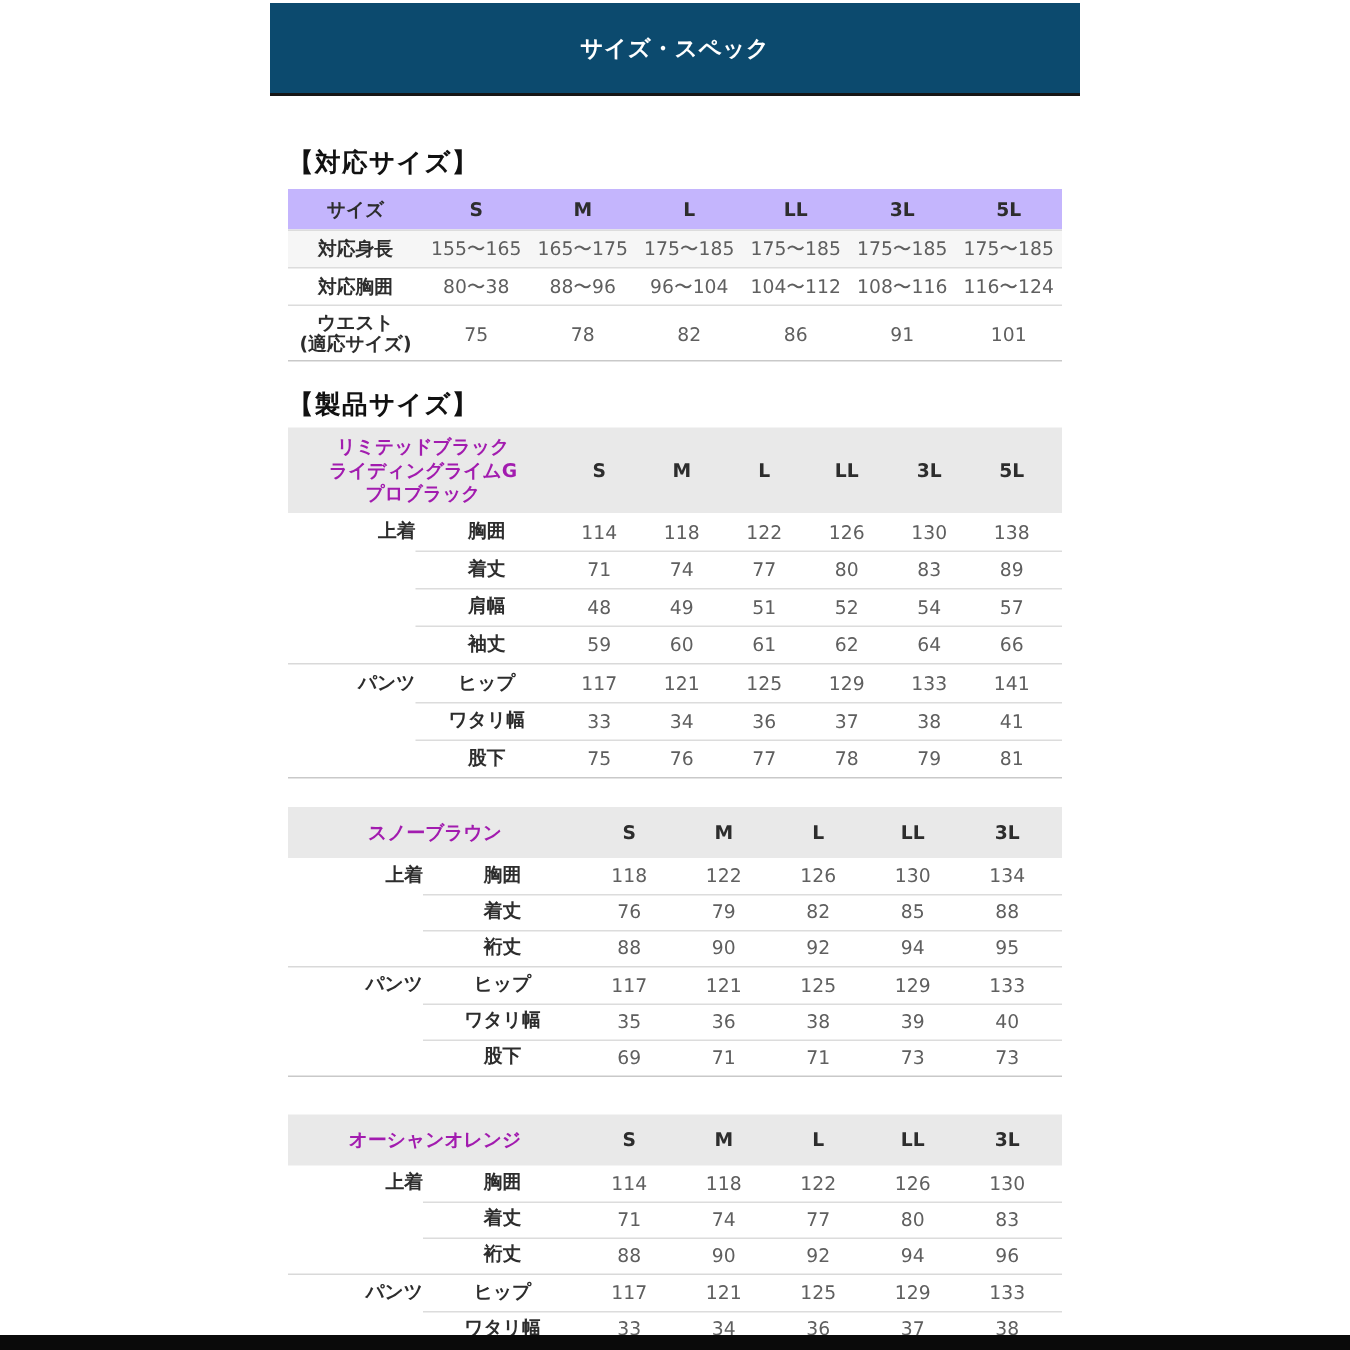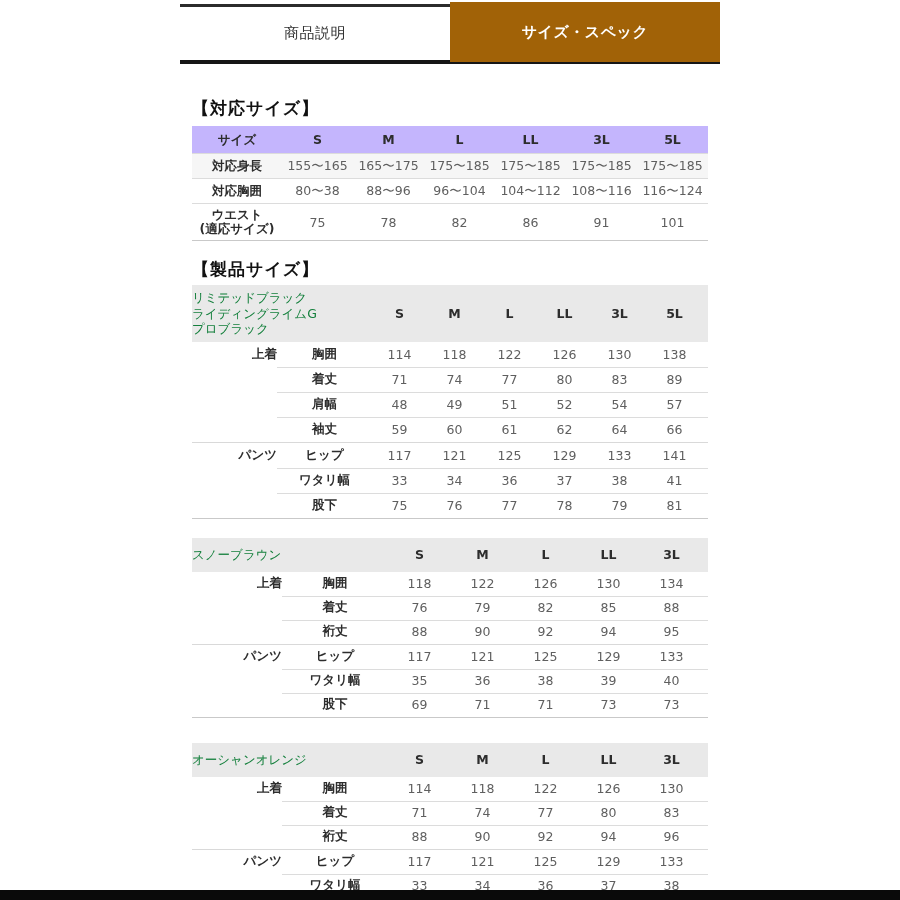--- a/index.html
+++ b/index.html
@@ -14,21 +14,21 @@
     position:absolute;left:180px;top:4px;width:540px;height:60px;
     display:flex;box-sizing:border-box;border-bottom:4px solid #161616;
   }
   .tab{
     flex:1;height:56px;display:flex;align-items:center;justify-content:center;
     font-size:15px;color:#333;background:#fff;box-sizing:border-box;cursor:pointer;
     letter-spacing:.5px;
   }
   .tab.first{border-top:3px solid #2b2b2b;}
   .tab.last{border-top:2px solid #d8d8d8;}
-  .tab.active{background:#a16207;color:#fff;font-weight:bold;height:60px;margin-top:-2px;}
+  .tab.active{background:#0c4a6e;color:#fff;font-weight:bold;height:60px;margin-top:-2px;}
   
   .content{
     position:absolute;left:180px;top:64px;width:540px;height:836px;
     box-sizing:border-box;padding:0 12px;overflow:hidden;
   }
   .sec-title{font-size:17px;font-weight:bold;color:#111;margin:0;letter-spacing:1px;}
   #title1{margin-top:33px;}
   #title2{margin-top:17px;}
   
   #t1{margin-top:6px;border-bottom:1px solid #c9c9c9;}
@@ -40,21 +40,21 @@
   #t1 .cv{width:71px;text-align:center;}
   
   .ptable{border-bottom:1px solid #c9c9c9;}
   #ptables .ptable:nth-child(1){margin-top:4px;}
   #ptables .ptable:nth-child(2){margin-top:19px;}
   #ptables .ptable:nth-child(3){margin-top:25px;}
   .prow{display:flex;align-items:center;position:relative;}
   .t6 .prow{height:25px;}
   .t5 .prow{height:24px;}
   .prow.phead{height:auto;min-height:24px;background:#e9e9e9;padding:5px 0;}
-  .pc12{text-align:left;font-weight:normal;font-size:12.5px;color:#15803d;line-height:15.5px;}
+  .pc12{text-align:center;font-weight:bold;font-size:12.5px;color:#a21caf;line-height:15.5px;}
   .t6 .pc12{width:180px;}
   .t5 .pc12{width:196px;}
   .pc1{text-align:right;}
   .t6 .pc1{width:85px;}
   .t5 .pc1{width:90px;}
   .pc2{text-align:center;}
   .t6 .pc2{width:95px;}
   .t5 .pc2{width:106px;}
   .pv{text-align:center;}
   .t6 .pv{width:55px;}
@@ -67,21 +67,20 @@
   .lab{font-weight:bold;color:#2d2d2d;font-size:12.5px;}
   .szh{font-weight:bold;color:#2d2d2d;font-size:12.5px;}
   .val{color:#5f5f5f;font-size:12.5px;font-weight:normal;}
   
   .bottom-bar{position:absolute;left:0;bottom:0;width:900px;height:10px;background:#0a0a0a;z-index:5;}
 </style>
 </head>
 <body>
 
 <div class="tabbar">
-  <div class="tab first">商品説明</div>
   <div class="tab active">サイズ・スペック</div>
 </div>
 
 <div class="content">
   <h2 class="sec-title" id="title1">【対応サイズ】</h2>
   <div id="t1">
       <div class="row hrow">
         <div class="c1 lab">サイズ</div>
         <div class="cv szh">S</div>
         <div class="cv szh">M</div>

